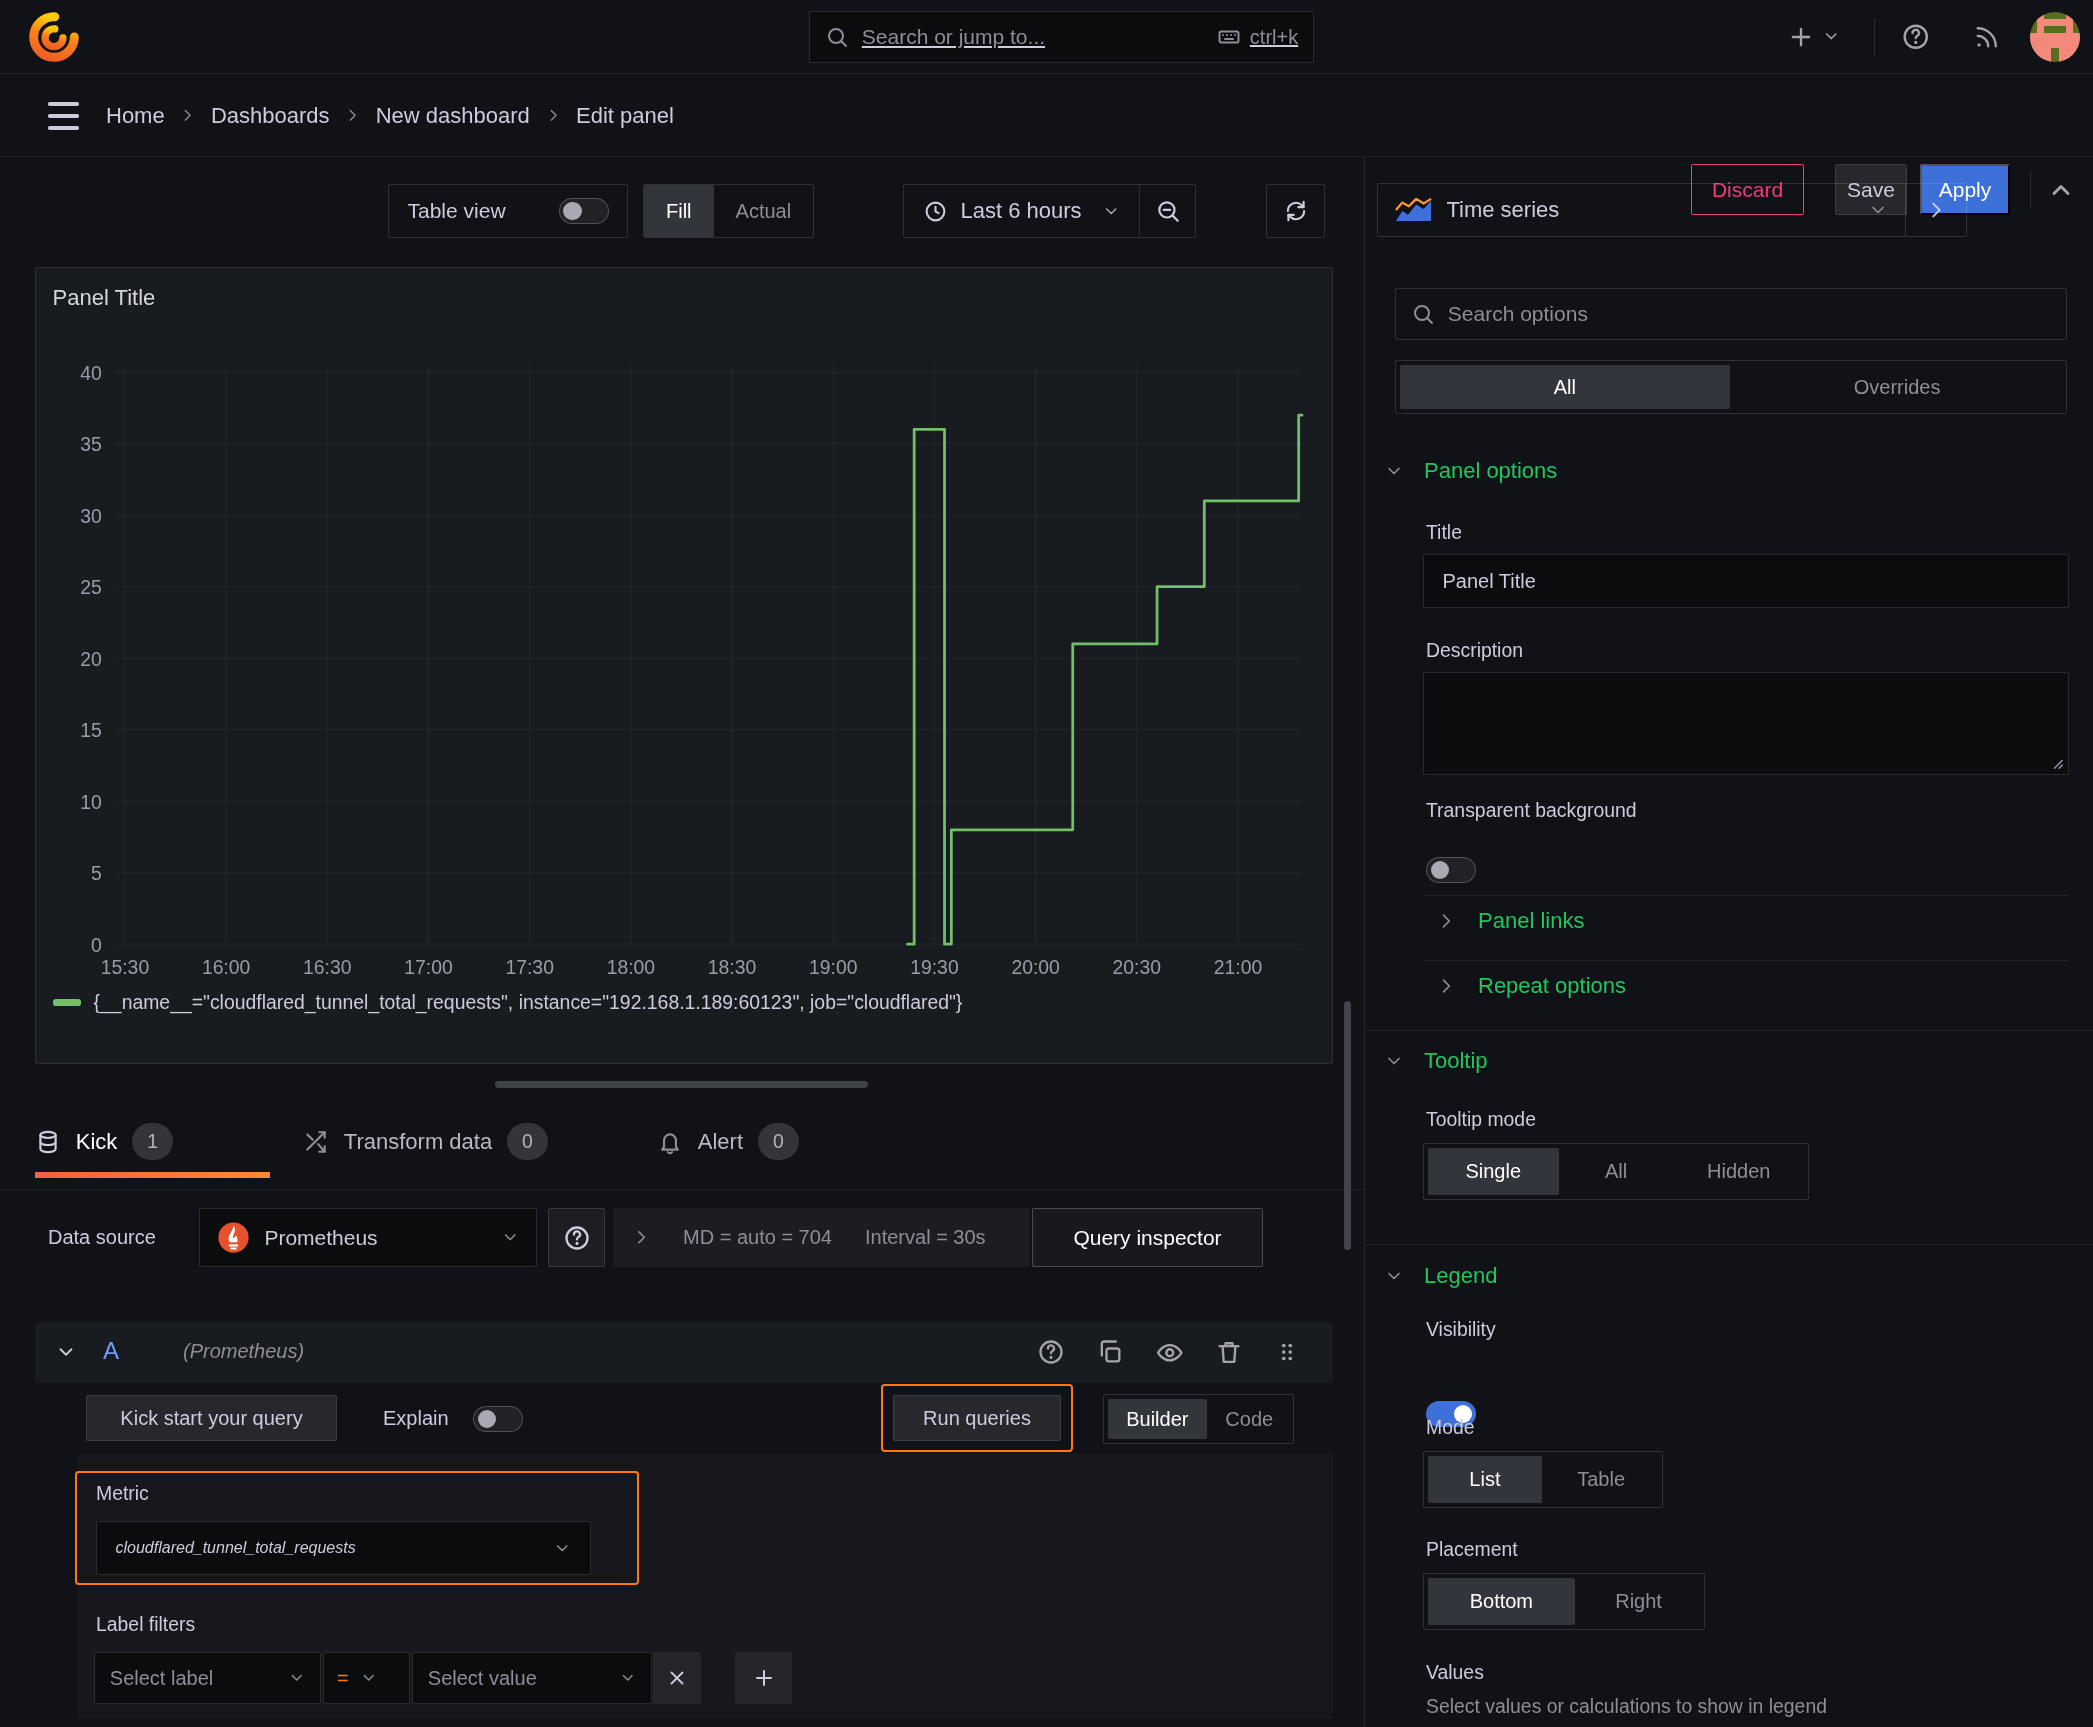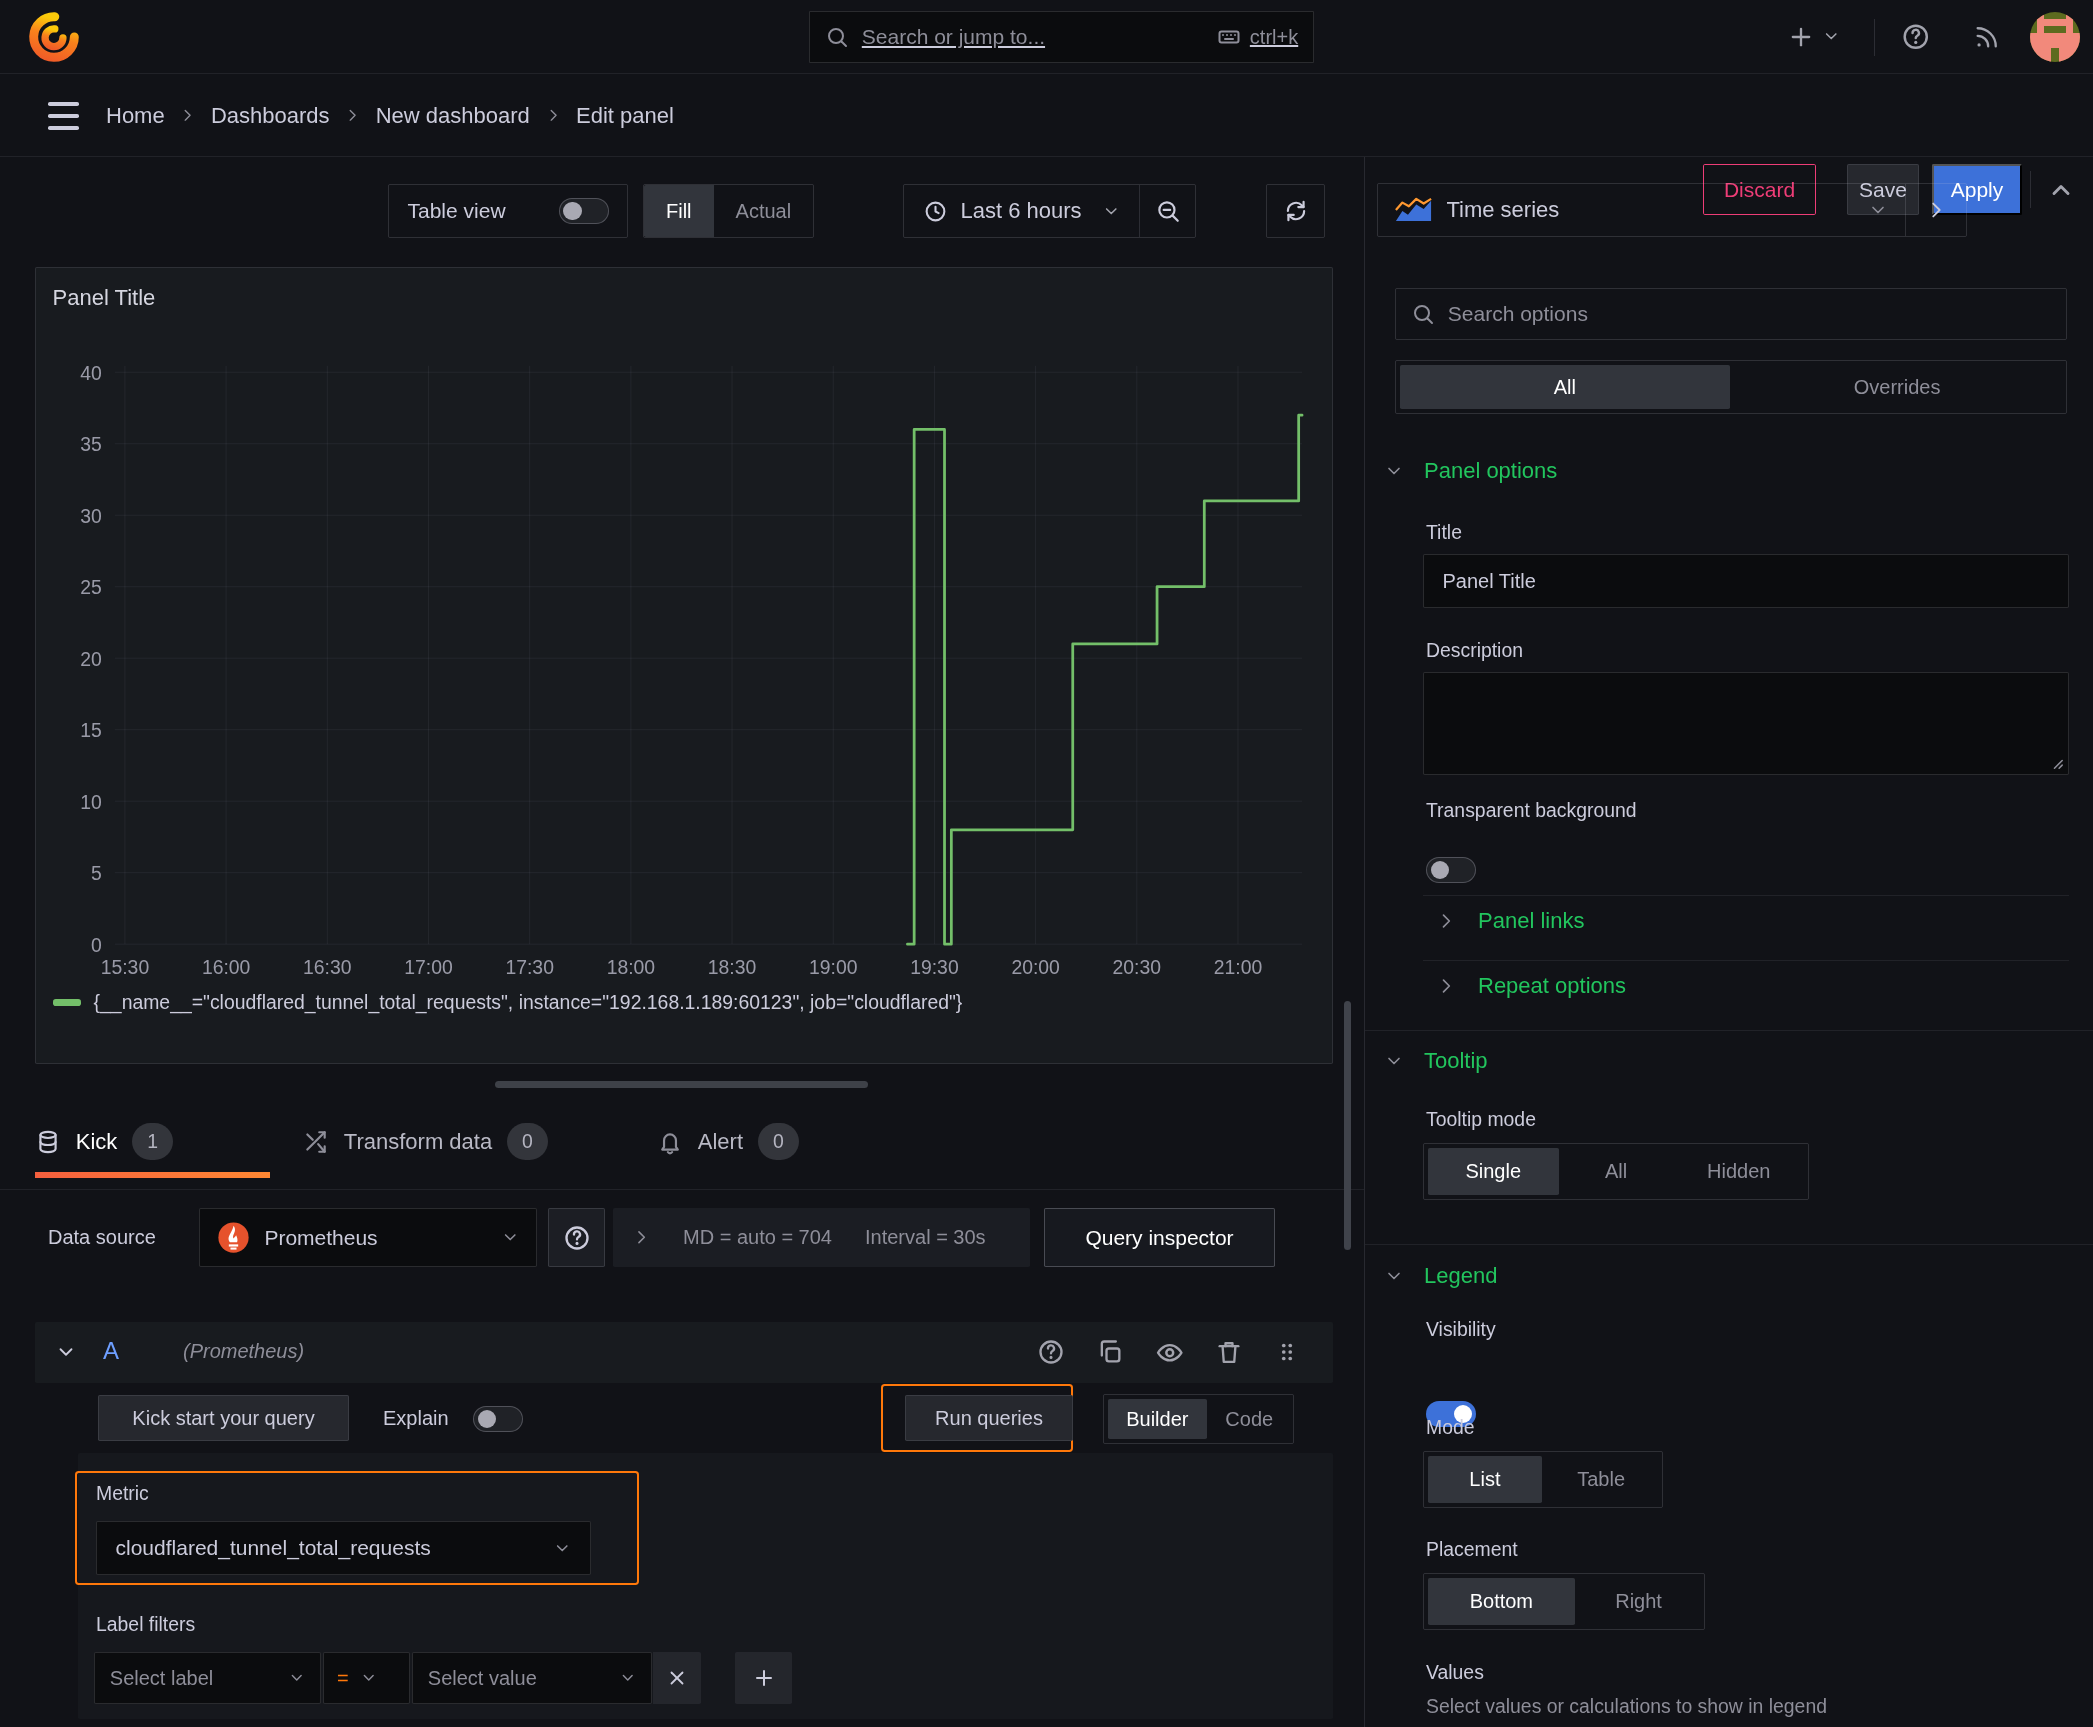--- a/index.html
+++ b/index.html
@@ -22,21 +22,21 @@
   }
   *{margin:0;padding:0;box-sizing:border-box;}
   html,body{background:#000;}
   body{font-family:"Liberation Sans",sans-serif;color:var(--text);}
   #root{position:relative;width:2093px;height:1728px;background:var(--bg);overflow:hidden;}
   .abs{position:absolute;}
   .row{display:flex;align-items:center;}
   .ic{stroke:currentColor;fill:none;stroke-width:2;stroke-linecap:round;stroke-linejoin:round;display:block;}
   .dim{color:var(--text-dim);}
   .box{border:0.9px solid var(--border);border-radius:1.8px;}
-  .btn{display:flex;align-items:center;justify-content:center;border-radius:1.8px;font-size:20px;cursor:pointer;margin-left:12px;}
+  .btn{display:flex;align-items:center;justify-content:center;border-radius:1.8px;font-size:20px;cursor:pointer;}
   .btn-sec{background:var(--btn-sec);border:0.9px solid rgba(204,204,220,0.12);color:var(--text);}
   .btn-blue{background:var(--blue);color:#fff;}
   .btn-discard{background:transparent;border:0.9px solid var(--red);color:var(--red);}
   .input{background:var(--input);border:0.9px solid var(--border);border-radius:1.8px;color:var(--text);font-size:20px;}
   input.input{outline:none;}
   input.input::placeholder{color:var(--text-dim);}
   .seg-group{display:flex;align-items:stretch;border:0.9px solid var(--border);border-radius:1.8px;padding:3.7px;gap:1.8px;background:transparent;}
   .seg{display:flex;align-items:center;justify-content:center;border-radius:1.8px;color:var(--text-dim);font-size:20px;padding:0 22px;}
   .seg.sel{background:var(--seg-sel);color:#fff;}
   .tgl{position:relative;width:50px;height:26px;border-radius:14px;cursor:pointer;}
@@ -390,21 +390,21 @@
     <div class="seg" style="padding:0 16.6px;">
         <span>Code</span>
       </div>
   </div>
 
   <div class="abs" style="left:78px;top:1453px;width:1255px;height:266px;background:var(--panel2);border-radius:1.8px;"></div>
 
   <div class="abs hl-orange" style="left:75px;top:1471px;width:564px;height:114px;"></div>
   <span class="abs lbl" style="left:96px;top:1482px;">Metric</span>
   <div class="abs row input" style="left:96px;top:1521px;width:495px;height:54px;padding:0 18.5px;">
-    <span style="font-size:21px;flex:1;">cloudflared_tunnel_total_requests</span>
+    <span style="font-size:16px;flex:1;font-style:italic;">cloudflared_tunnel_total_requests</span>
     <svg class="ic chev" width="18.5" height="18.5" viewBox="0 0 24 24">
         <polyline points="6 9 12 15 18 9"></polyline>
       </svg>
   </div>
 
   <span class="abs lbl" style="left:96px;top:1613px;">Label filters</span>
   <div class="abs row input" style="left:94px;top:1652px;width:227px;height:52px;padding:0 14.8px;">
     <span class="dim" style="font-size:20px;flex:1;">Select label</span>
     <svg class="ic chev" width="17.5" height="17.5" viewBox="0 0 24 24">
         <polyline points="6 9 12 15 18 9"></polyline>

